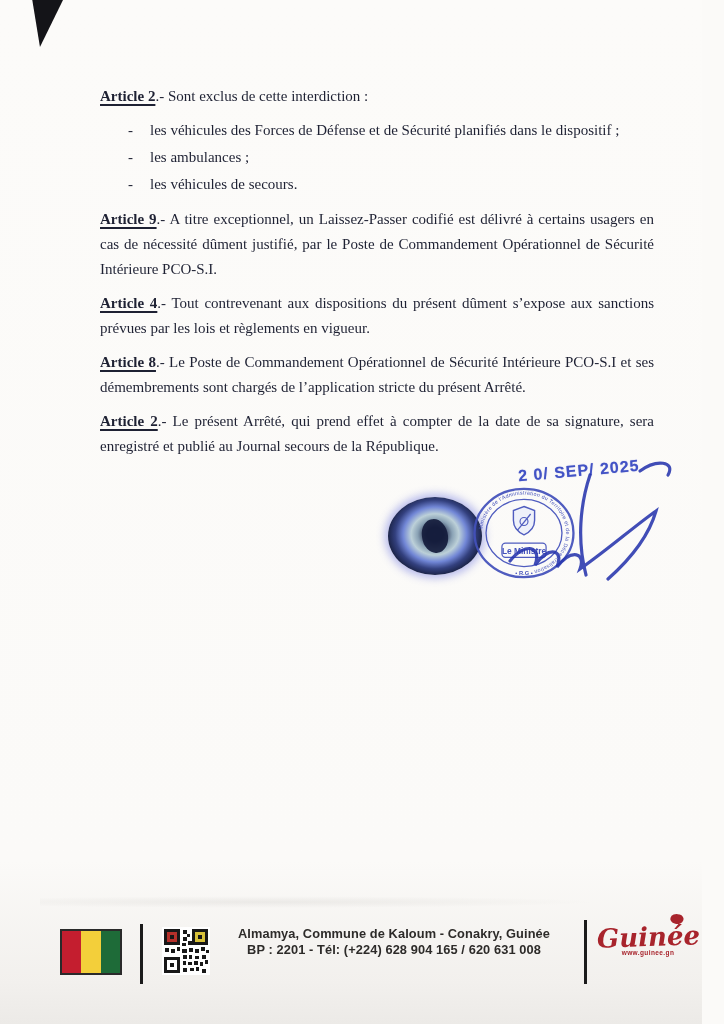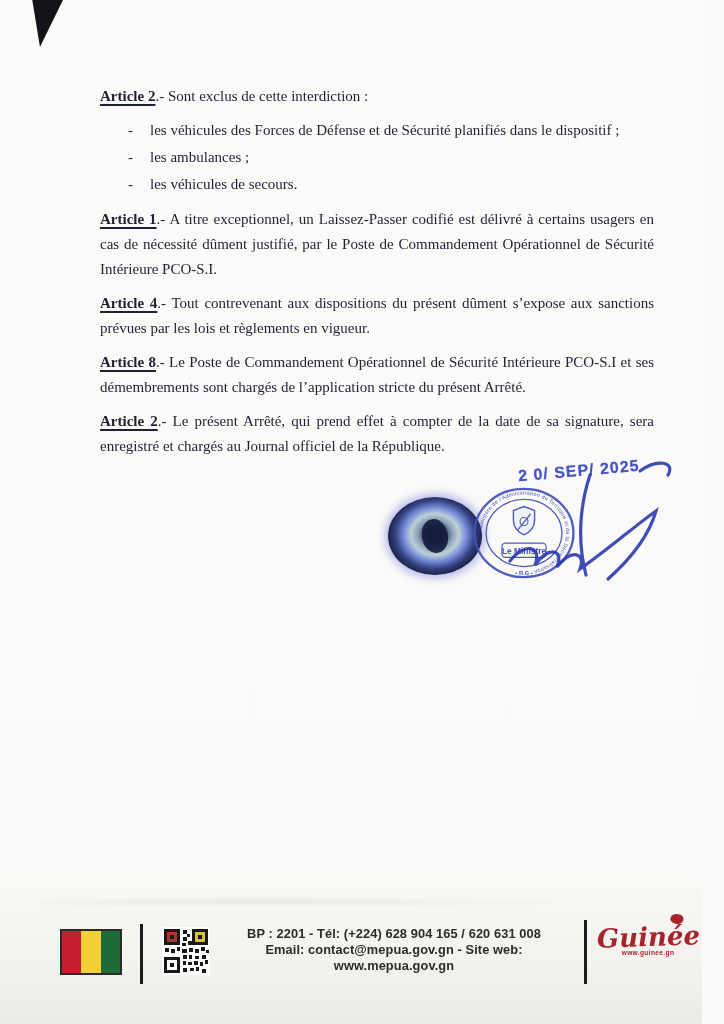--- a/index.html
+++ b/index.html
@@ -74,27 +74,27 @@
       <div class="exc-row">
         <span class="exc-dash">-</span>
         <span class="exc-text">les ambulances ;</span>
       </div>
       <div class="exc-row">
         <span class="exc-dash">-</span>
         <span class="exc-text">les véhicules de secours.</span>
       </div>
     </div>
 
-    <p class="article"><span class="art-label">Article 1</span><span>.- A titre exceptionnel, un Laissez-Passer codifié est délivré à certains usagers en cas de nécessité dûment justifié, par le Poste de Commandement Opérationnel de Sécurité Intérieure PCO-S.I.</span></p>
+    <p class="article"><span class="art-label">Article 9</span><span>.- A titre exceptionnel, un Laissez-Passer codifié est délivré à certains usagers en cas de nécessité dûment justifié, par le Poste de Commandement Opérationnel de Sécurité Intérieure PCO-S.I.</span></p>
 
     <p class="article"><span class="art-label">Article 4</span><span>.- Tout contrevenant aux dispositions du présent dûment s’expose aux sanctions prévues par les lois et règlements en vigueur.</span></p>
 
     <p class="article"><span class="art-label">Article 8</span><span>.- Le Poste de Commandement Opérationnel de Sécurité Intérieure PCO-S.I et ses démembrements sont chargés de l’application stricte du présent Arrêté.</span></p>
 
-    <p class="article"><span class="art-label">Article 2</span><span>.- Le présent Arrêté, qui prend effet à compter de la date de sa signature, sera enregistré et chargés au Journal officiel de la République.</span></p>
+    <p class="article"><span class="art-label">Article 2</span><span>.- Le présent Arrêté, qui prend effet à compter de la date de sa signature, sera enregistré et publié au Journal secours de la République.</span></p>
 
     <div class="sig-section">
 
 
       <div class="date-stamp">2 0/ SEP/ 2025</div>
 
       <div class="seal">
         <div class="seal-emblem"></div>
       </div>
 
@@ -171,22 +171,22 @@
         <rect x="38" y="35" width="3" height="4"></rect>
           <rect x="43" y="33" width="3" height="4"></rect>
         <rect x="21" y="41" width="4" height="4"></rect>
           <rect x="28" y="41" width="4" height="3"></rect>
         <rect x="34" y="40" width="3" height="4"></rect>
           <rect x="40" y="42" width="4" height="4"></rect>
       </g>
     </svg>
 
     <div class="address">
+      <div>Almamya, Commune de Kaloum - Conakry, Guinée</div>
       <div>BP : 2201 - Tél: (+224) 628 904 165 / 620 631 008</div>
-      <div>Email: contact@mepua.gov.gn - Site web: www.mepua.gov.gn</div>
     </div>
 
     <div class="divider div2"></div>
 
     <div class="logo">
       <span class="logo-text"><span class="logo-blob"></span><span>Guinée</span></span>
       <div class="logo-sub">www.guinee.gn</div>
     </div>
   </div>
 

